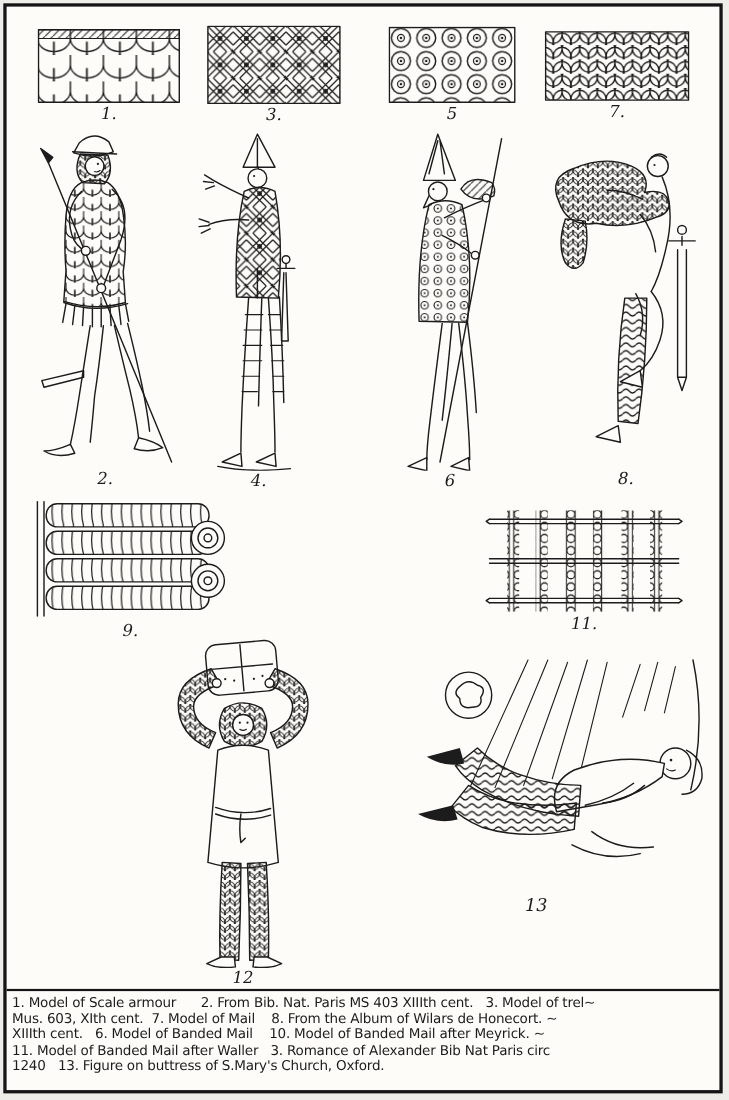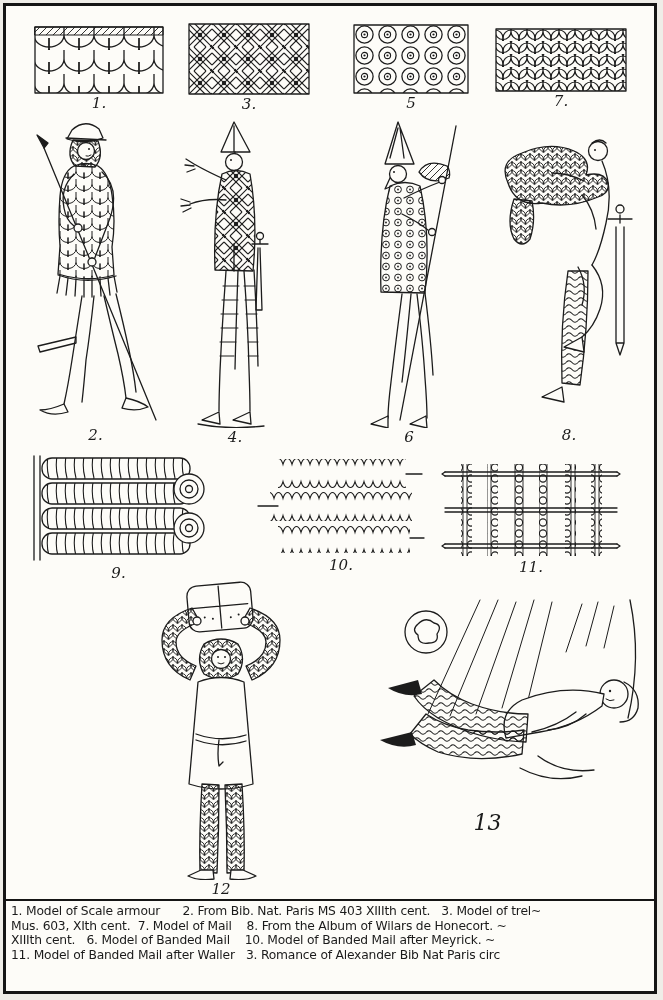--- a/index.html
+++ b/index.html
@@ -11,21 +11,21 @@
   .plate{
     position:absolute;left:3px;top:3px;width:654px;height:991px;
     background:#fdfcf8;border:3px solid #151515;box-sizing:border-box;
   }
   .fig{position:absolute;margin:0;display:flex;flex-direction:column;align-items:center}
   .fig svg{display:block}
   .fig-num{
     font-family:"DejaVu Serif", serif;font-style:italic;
     font-size:15px;color:#1b1b1b;margin-top:1px;line-height:16px;
   }
-  .fig-num.big{font-size:22px}
+  .fig-num.big{font-size:16px}
   .caption{
     position:absolute;left:0;right:0;bottom:0;height:92px;
     border-top:2.5px solid #151515;
     padding:3px 20px 0 5px;box-sizing:border-box;
     font-family:"DejaVu Sans", sans-serif;
     font-size:12.3px;line-height:14.5px;letter-spacing:-0.2px;color:#1b1b1b;
   }
   .caption p{margin:0;white-space:pre-wrap}
   .ln{stroke:#1c1c1c;fill:none;stroke-width:1.3;stroke-linecap:round;stroke-linejoin:round}
   .thin{stroke-width:1}
@@ -226,30 +226,20 @@
       <circle class="ln" cx="163" cy="37" r="15" style="fill:#fdfcf8"></circle>
       <circle class="ln" cx="163" cy="37" r="9"></circle>
       <circle class="ln" cx="163" cy="37" r="3.5"></circle>
       <circle class="ln" cx="163" cy="76" r="15" style="fill:#fdfcf8"></circle>
       <circle class="ln" cx="163" cy="76" r="9"></circle>
       <circle class="ln" cx="163" cy="76" r="3.5"></circle>
     </svg>
     <figcaption class="fig-num">9.</figcaption>
   </figure>
 
-  <figure class="fig" style="left:250px;top:450px;width:170px">
-    <svg viewBox="0 0 170 100" width="170" height="100">
-      <path class="ln" d="M2,50 H22"></path>
-      <rect x="22" y="3" width="128" height="30" style="fill:url(#pCoil)" stroke="none"></rect>
-      <rect x="14" y="35" width="142" height="30" style="fill:url(#pCoil)" stroke="none"></rect>
-      <rect x="22" y="67" width="132" height="30" style="fill:url(#pCoil)" stroke="none"></rect>
-      <path class="ln" d="M150,18 h16 M154,82 h14"></path>
-    </svg>
-    <figcaption class="fig-num">10.</figcaption>
-  </figure>
 
   <figure class="fig" style="left:435px;top:456px;width:180px">
     <svg viewBox="0 0 180 96" width="180" height="96">
       <path class="ln" d="M4,10 H176 M4,14 H176 M4,46 H176 M4,50 H176 M4,82 H176 M4,86 H176"></path>
       <path class="ln" d="M4,10 l-3,2 3,2 M176,10 l3,2 -3,2 M4,82 l-3,2 3,2 M176,82 l3,2 -3,2"></path>
       <rect x="20" y="2" width="11" height="92" style="fill:url(#pColumn)" stroke="none"></rect>
       <rect x="46" y="2" width="11" height="92" style="fill:url(#pColumn)" stroke="none"></rect>
       <rect x="72" y="2" width="11" height="92" style="fill:url(#pColumn)" stroke="none"></rect>
       <rect x="98" y="2" width="11" height="92" style="fill:url(#pColumn)" stroke="none"></rect>
       <rect x="124" y="2" width="11" height="92" style="fill:url(#pColumn)" stroke="none"></rect>
@@ -309,15 +299,16 @@
       <path class="ln" d="M208,160 q24,18 56,14 M190,172 q30,16 62,8"></path>
     </svg>
     <figcaption class="fig-num big">13</figcaption>
   </figure>
 
   <div class="caption">
     <p>1. Model of Scale armour      2. From Bib. Nat. Paris MS 403 XIIIth cent.   3. Model of trel~</p>
     <p>Mus. 603, XIth cent.  7. Model of Mail    8. From the Album of Wilars de Honecort. ~</p>
     <p>XIIIth cent.   6. Model of Banded Mail    10. Model of Banded Mail after Meyrick. ~</p>
     <p>11. Model of Banded Mail after Waller   3. Romance of Alexander Bib Nat Paris circ</p>
+    <p>1240   13. Figure on buttress of S.Mary's Church, Oxford.</p>
   </div>
 
 </div>
 
 </body></html>

